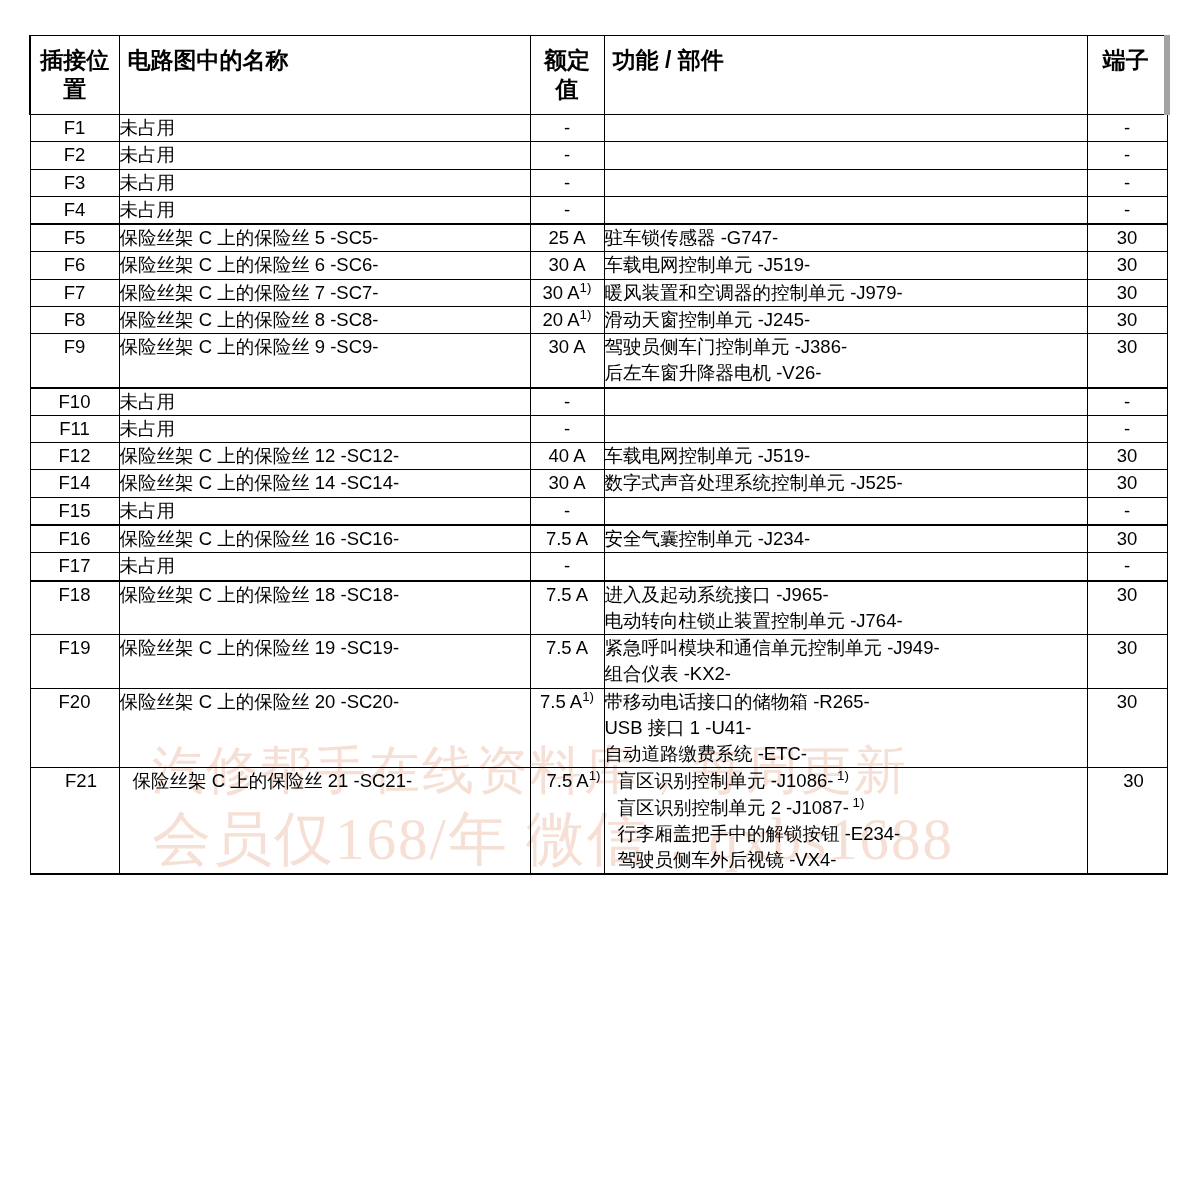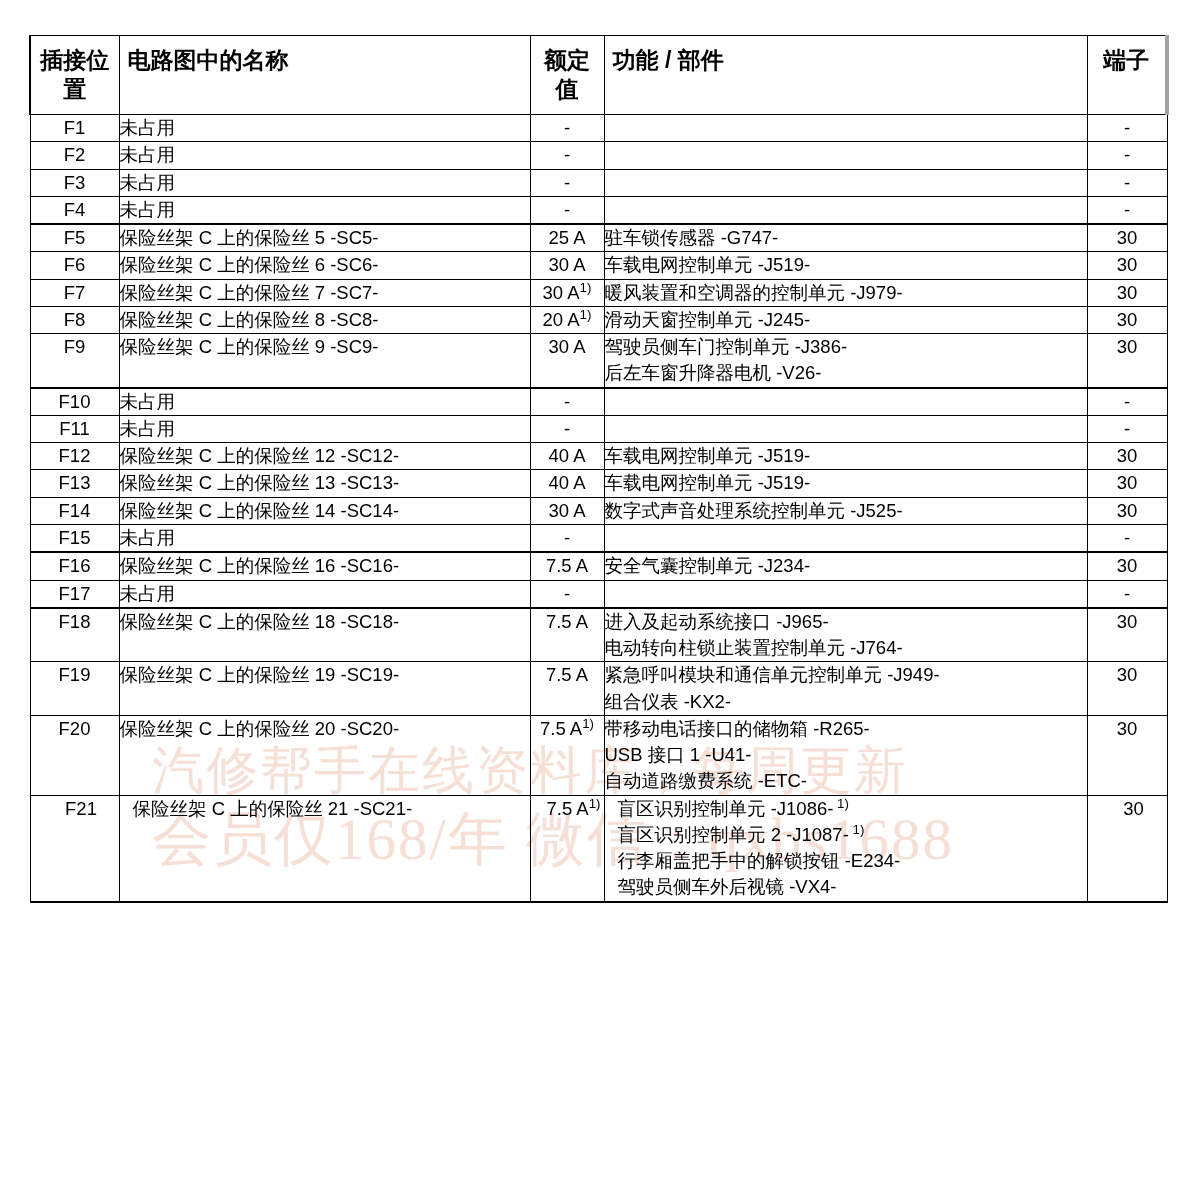--- a/index.html
+++ b/index.html
@@ -95,21 +95,21 @@
   }
   thead th.h-rate {
     text-align: center;
     padding: 10px 4px 0 4px;
   }
   thead th.h-func {
     text-align: left;
     padding: 10px 0 0 8px;
   }
   thead th.h-term {
-    border-right: 4px solid #a3a3a3;
+    border-right: 6px solid #a3a3a3;
     text-align: center;
     padding: 10px 4px 0 4px;
   }
 
   
   tbody td {
     font-size: 18.5px;
     line-height: 1.42;
   }
   td.cell-pos {
@@ -275,29 +275,20 @@
         <tr>
           <td class="cell-pos ">F12</td>
           <td class="cell-name ">保险丝架 C 上的保险丝 12 -SC12-</td>
           <td class="cell-rate "><span>40 A</span></td>
           <td class="cell-func ">
             <span class="fn-line"><span>车载电网控制单元 -J519-</span></span>
           </td>
           <td class="cell-term ">30</td>
         </tr>
         <tr>
-          <td class="cell-pos ">F13</td>
-          <td class="cell-name ">保险丝架 C 上的保险丝 13 -SC13-</td>
-          <td class="cell-rate "><span>40 A</span></td>
-          <td class="cell-func ">
-            <span class="fn-line"><span>车载电网控制单元 -J519-</span></span>
-          </td>
-          <td class="cell-term ">30</td>
-        </tr>
-        <tr>
           <td class="cell-pos ">F14</td>
           <td class="cell-name ">保险丝架 C 上的保险丝 14 -SC14-</td>
           <td class="cell-rate "><span>30 A</span></td>
           <td class="cell-func ">
             <span class="fn-line"><span>数字式声音处理系统控制单元 -J525-</span></span>
           </td>
           <td class="cell-term ">30</td>
         </tr>
         <tr>
           <td class="cell-pos ">F15</td>

